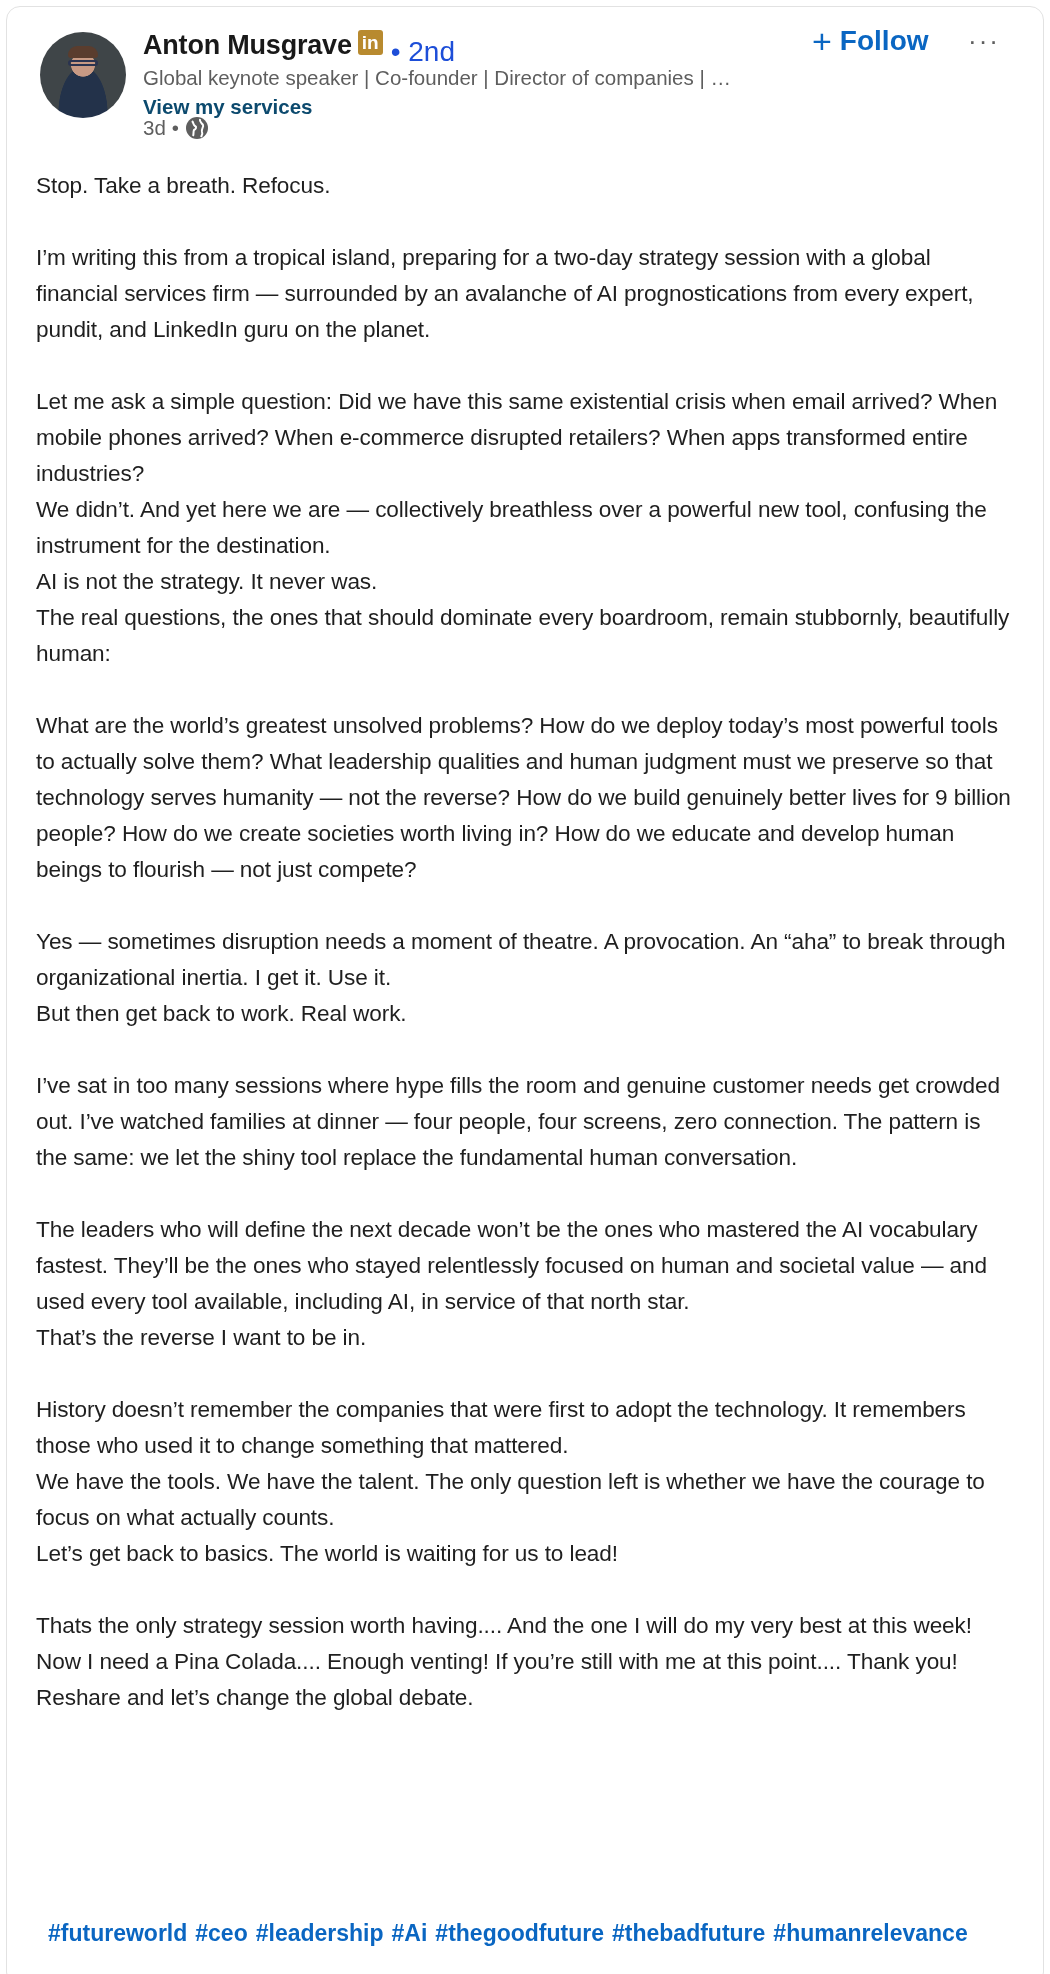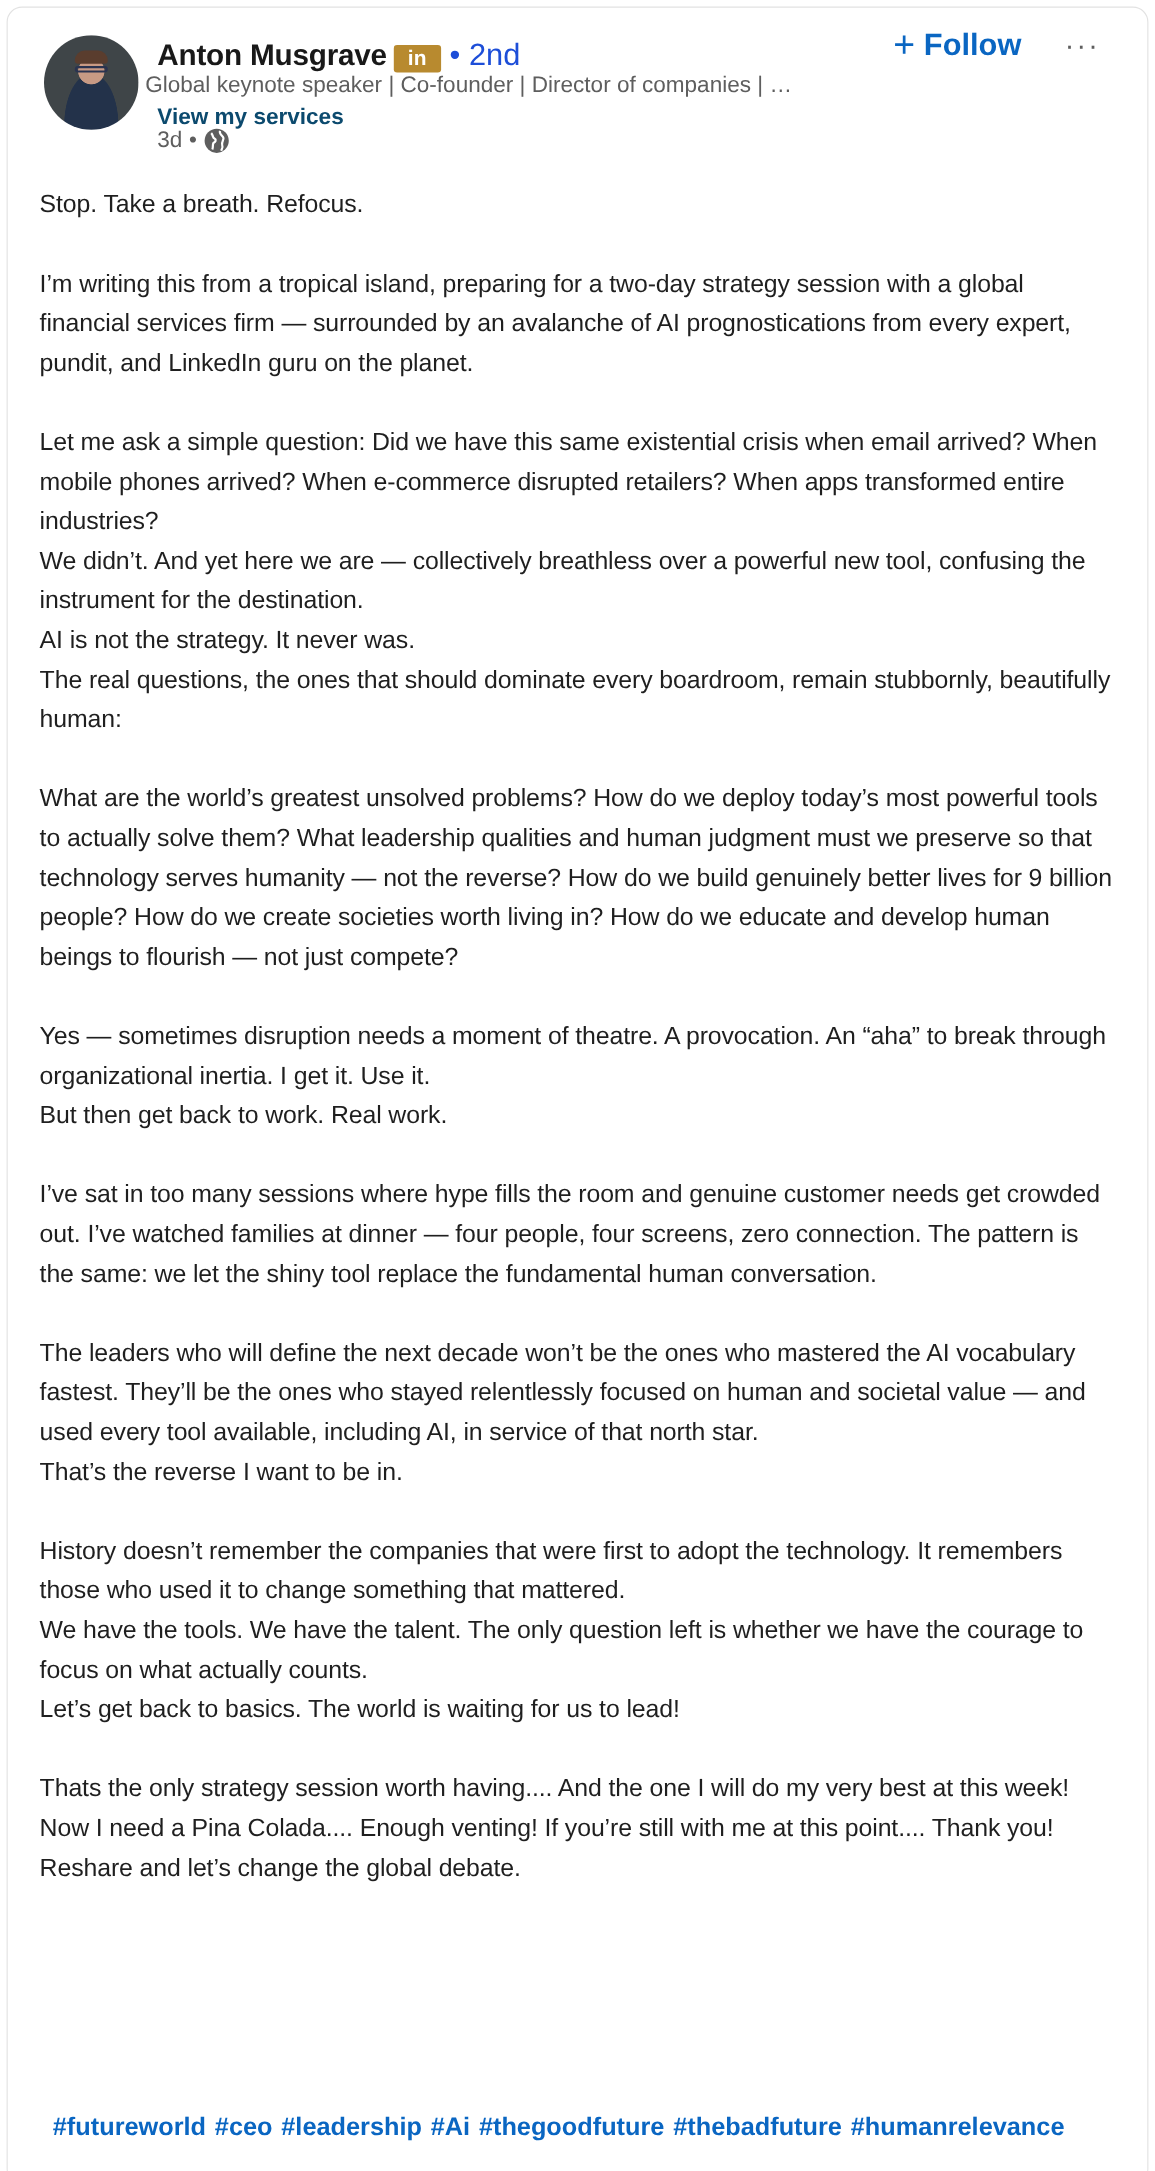--- a/index.html
+++ b/index.html
@@ -11,28 +11,28 @@
     }
     .avatar {
       position: absolute; left: 40px; top: 32px; width: 86px; height: 86px; border-radius: 50%;
       background: radial-gradient(circle at 50% 38%, #c89a84 0 17%, transparent 18%),
                   radial-gradient(ellipse at 50% 95%, #23324a 0 40%, transparent 41%),
                   radial-gradient(circle at 50% 45%, #3f4548 0 100%);
       overflow: hidden;
     }
     .avatar .hair { position: absolute; left: 28px; top: 14px; width: 30px; height: 12px; background: #5a3d2e; border-radius: 12px 12px 4px 4px; }
     .avatar .glasses { position: absolute; left: 28px; top: 28px; width: 30px; height: 6px; border: 2px solid #2a3350; border-radius: 3px; }
-    .name-row { position: absolute; left: 143px; top: 30px; display: flex; align-items: flex-end; height: 36px; }
+    .name-row { position: absolute; left: 143px; top: 30px; display: flex; align-items: flex-start; height: 36px; }
     .name { font-size: 27px; font-weight: 700; color: #191919; letter-spacing: -0.2px; }
     .in-badge {
-      margin-left: 6px; width: 43px; height: 25px; background: #b88a2f; color: #fff; border-radius: 3px;
+      margin-left: 6px; width: 25px; height: 25px; background: #b88a2f; color: #fff; border-radius: 3px;
       font-size: 19px; font-weight: 700; line-height: 25px; text-align: center;
     }
     .degree { margin-left: 8px; font-size: 28px; color: #1d4ed8; margin-top: 6px; }
-    .headline { position: absolute; left: 132px; top: 66px; font-size: 20.5px; color: #5e5e5e; white-space: nowrap; }
+    .headline { position: absolute; left: 143px; top: 66px; font-size: 20.5px; color: #5e5e5e; white-space: nowrap; }
     .services { position: absolute; left: 143px; top: 95px; font-size: 20.5px; font-weight: 700; color: #0c4a6e; }
     .meta-row { position: absolute; left: 143px; top: 116px; display: flex; align-items: center; font-size: 20.5px; color: #5e5e5e; }
     .meta-row .dot { margin: 0 6px; }
     .globe { width: 24px; height: 24px; }
     .follow {
       position: absolute; left: 812px; top: 24px; font-size: 28px; font-weight: 700; color: #0a66c2;
       display: flex; align-items: center; background: none; border: none; cursor: pointer;
       font-family: "Liberation Sans", sans-serif;
     }
     .follow .plus { font-size: 34px; font-weight: 400; margin-right: 8px; line-height: 1; }

